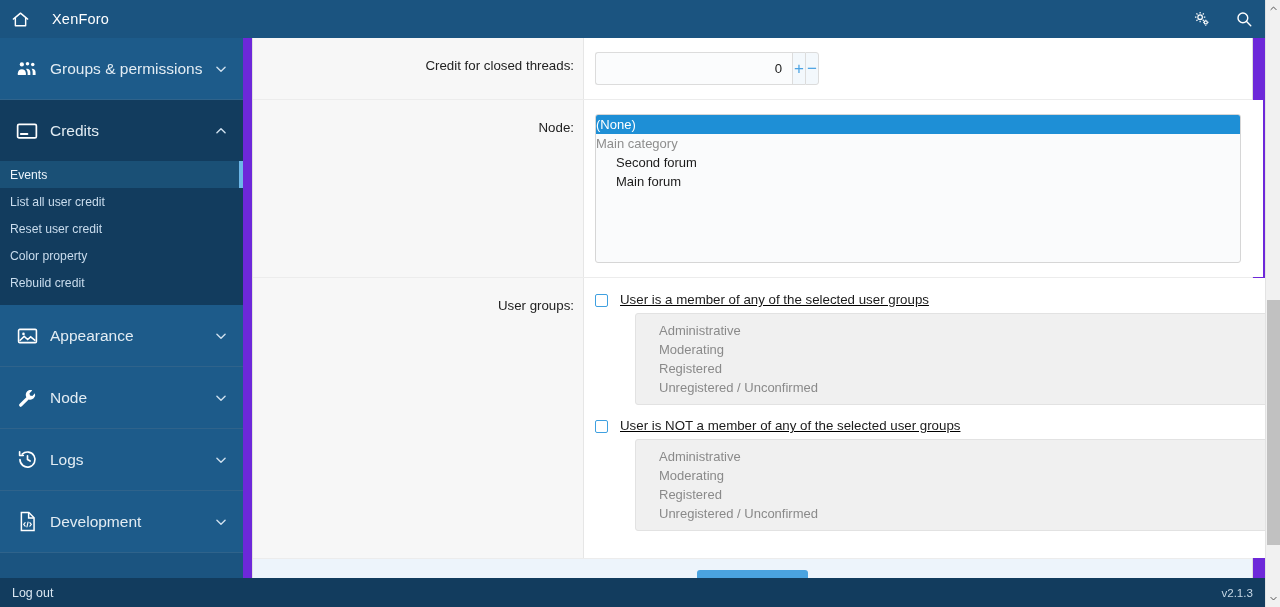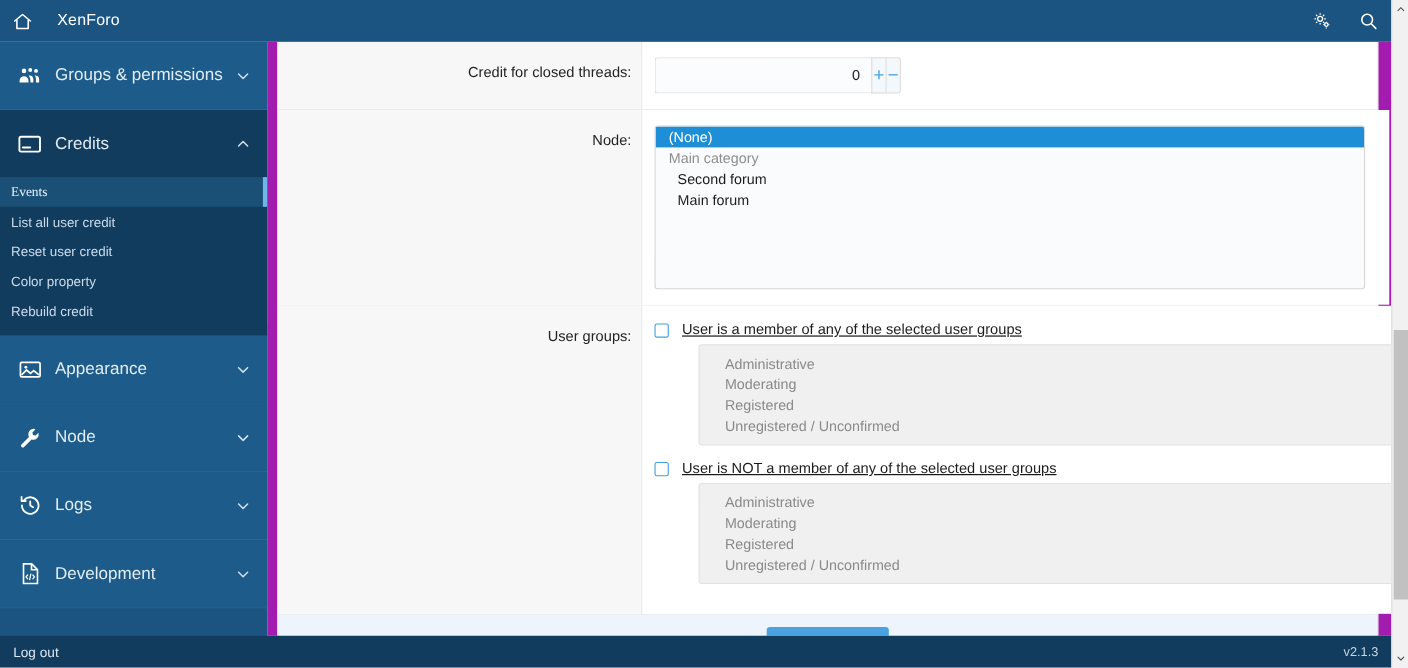--- a/index.html
+++ b/index.html
@@ -69,31 +69,31 @@
     height: 1px; background: rgba(255,255,255,.09);
   }
 
   .submenu { background: #123c5e; }
   .submenu-item {
     height: 27px; display: flex; align-items: center;
     padding-left: 10px;
     color: #c9dced; font-size: 12.2px;
     position: relative; cursor: pointer;
   }
-  .submenu-item.active { background: #1a5076; color: #eaf3fa; font-family: Liberation Serif, serif; }
+  .submenu-item.active { background: #1a5076; color: #eaf3fa; }
   .submenu-item.active::after {
     content: ""; position: absolute; right: 0; top: 0; bottom: 0;
     width: 4px; background: #6cb6e8;
   }
   .submenu-pad { height: 9px; background: #123c5e; }
 
   
   .content {
     position: absolute; top: 38px; left: 243px; right: 15px; bottom: 29px;
-    background: #a21caf;
+    background: #6d28d9;
     overflow: hidden;
   }
   .content-inner {
     position: absolute; top: 0; left: 9px; right: 12px; bottom: 0;
     background: #ffffff;
     border-left: 1px solid #e0e0e0;
     border-right: 1px solid #dcdcdc;
   }
 
   .form-rows { background: #ffffff; }
@@ -151,21 +151,21 @@
     background: #fafbfc;
     border-radius: 3px;
     height: 149px;
     width: 646px;
     overflow: hidden;
     padding-top: 0;
   }
   .listbox .opt {
     height: 19px; line-height: 19px;
     font-size: 13px; color: #1c1c1c;
-    padding-left: 12px;
+    padding-left: 0;
   }
   .listbox .opt.selected { background: #1e8fd6; color: #ffffff; }
   .listbox .opt.group    { color: #8e8e8e; }
   .listbox .opt.indent   { padding-left: 20px; }
 
   
   .check-row {
     display: flex; align-items: flex-end;
     margin-bottom: 6px;
     text-decoration: underline;

